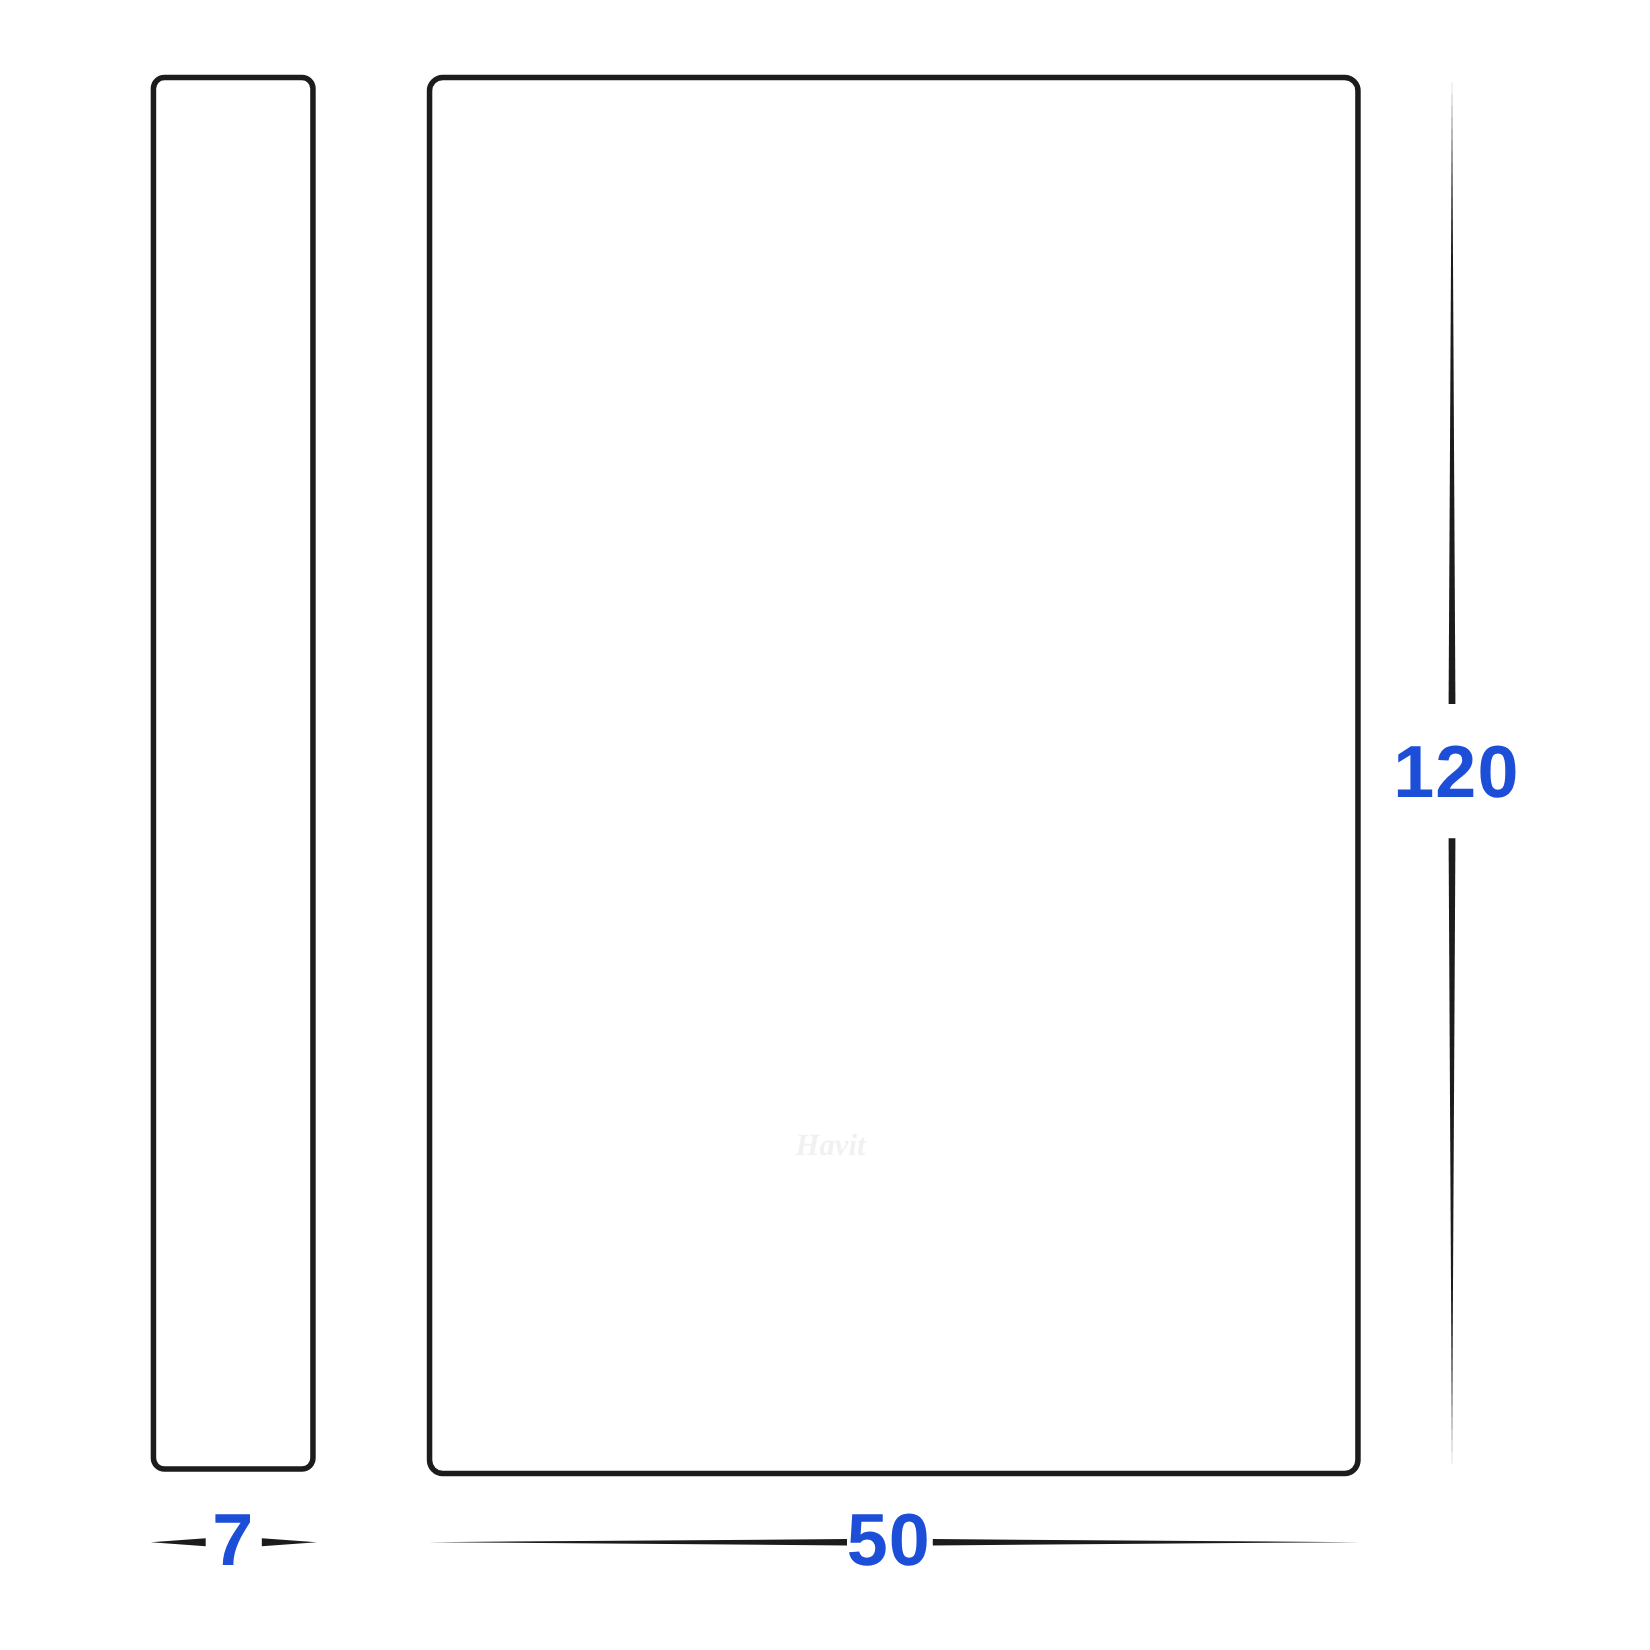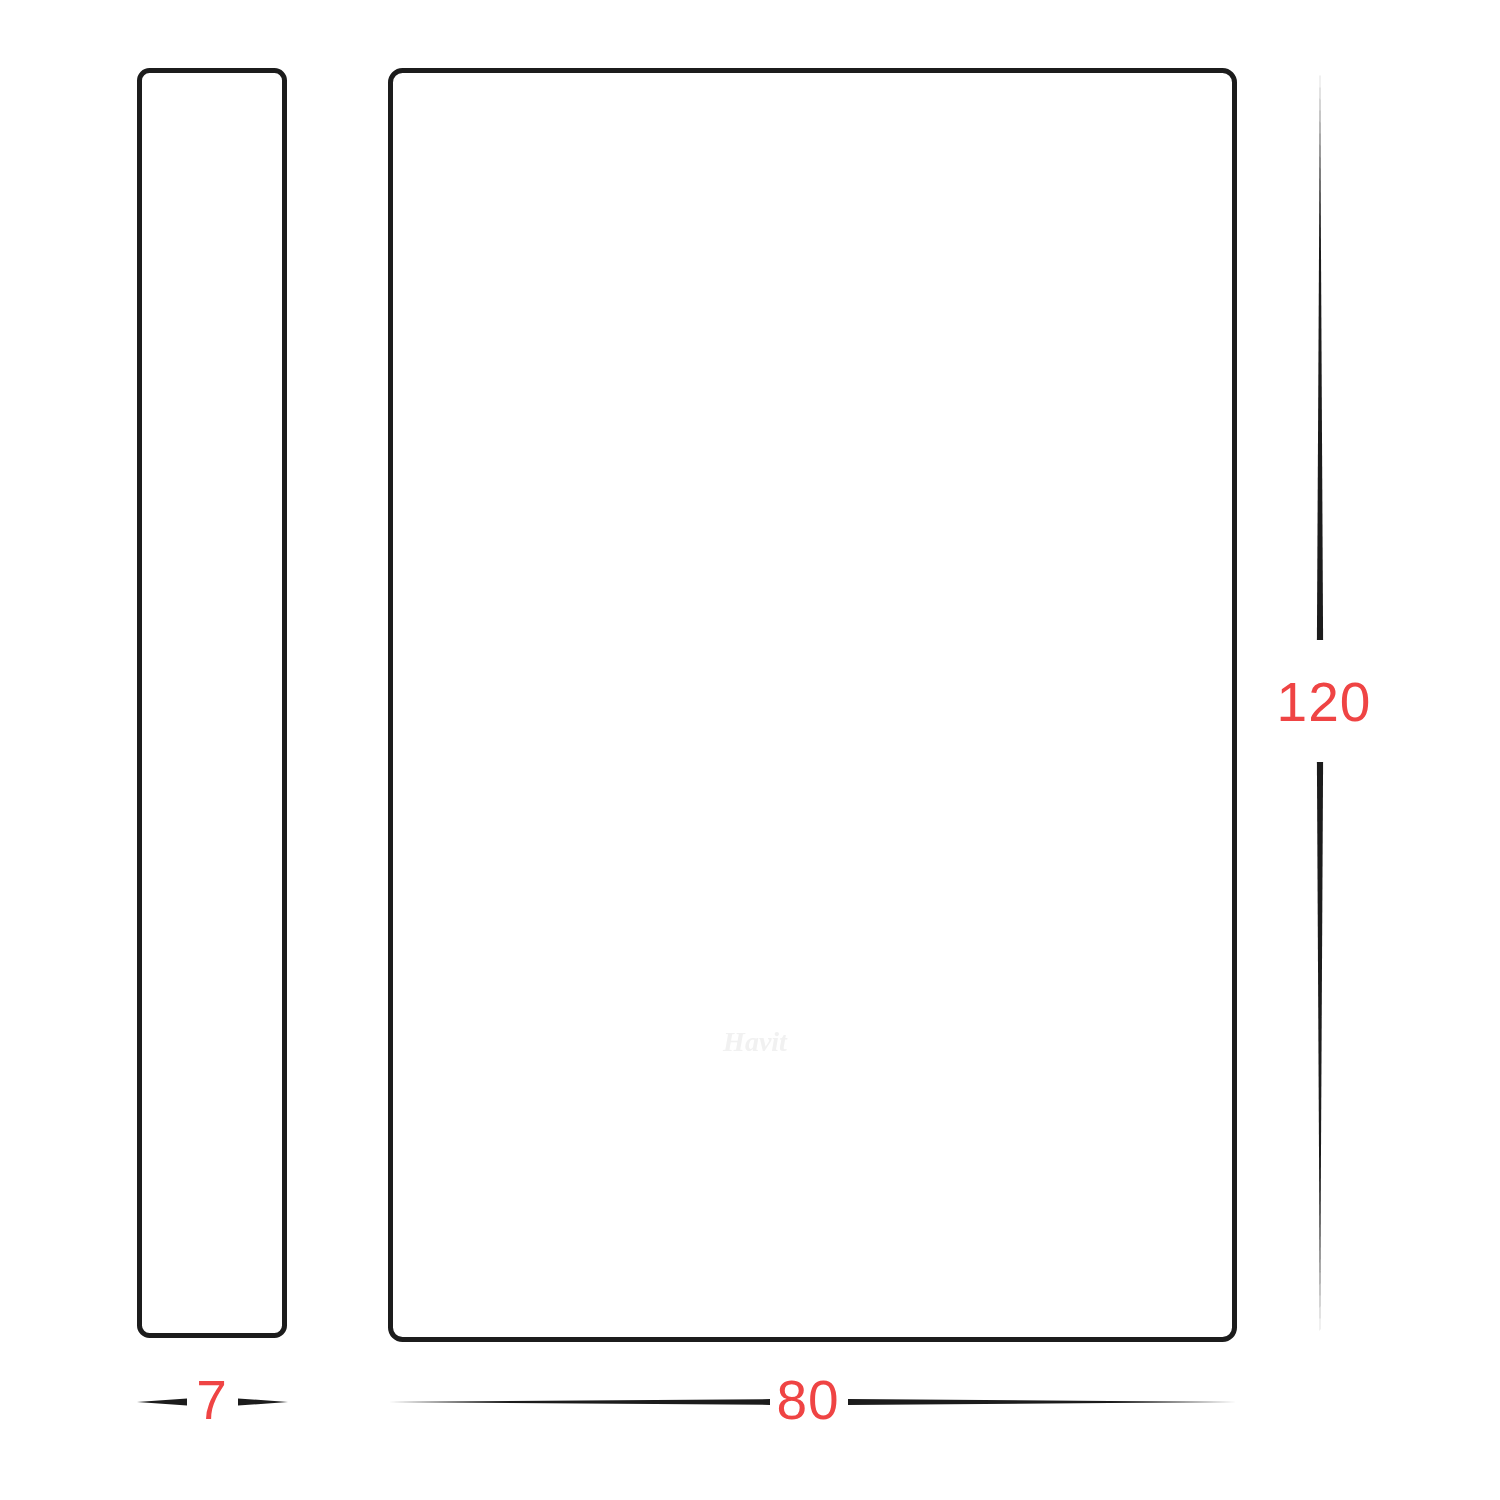--- a/index.html
+++ b/index.html
@@ -19,23 +19,23 @@
     position: absolute;
     left: 0;
     top: 0;
     width: 1500px;
     height: 1500px;
   }
   .dim-label {
     position: absolute;
     transform: translate(-50%, -50%);
     font-family: "Liberation Sans", sans-serif;
-    font-size: 55px;
-    font-weight: 400;
-    color: #ef4444;
+    font-size: 67px;
+    font-weight: 700;
+    color: #1d4ed8;
     letter-spacing: 1px;
     white-space: nowrap;
     user-select: none;
   }
   .watermark {
     position: absolute;
     left: 755px;
     top: 1042px;
     transform: translate(-50%, -50%);
     font-family: "Liberation Serif", serif;
@@ -62,19 +62,19 @@
 
     <polygon points="389,1402 770,1399.1 770,1404.9" fill="#1c1c1c"></polygon>
     <polygon points="1236,1402 848,1399.1 848,1404.9" fill="#1c1c1c"></polygon>
 
     <polygon points="1320,70 1316.9,640 1323.1,640" fill="#1c1c1c"></polygon>
     <polygon points="1320,1336 1316.9,762 1323.1,762" fill="#1c1c1c"></polygon>
   </svg>
 
   <div class="dim-label" style="left:212px; top:1400px;">7</div>
 
-  <div class="dim-label" style="left:808px; top:1400px;">80</div>
+  <div class="dim-label" style="left:808px; top:1400px;">50</div>
 
   <div class="dim-label" style="left:1324px; top:702px;">120</div>
 
   <div class="watermark">Havit</div>
 
 </div>
 
 </body></html>

